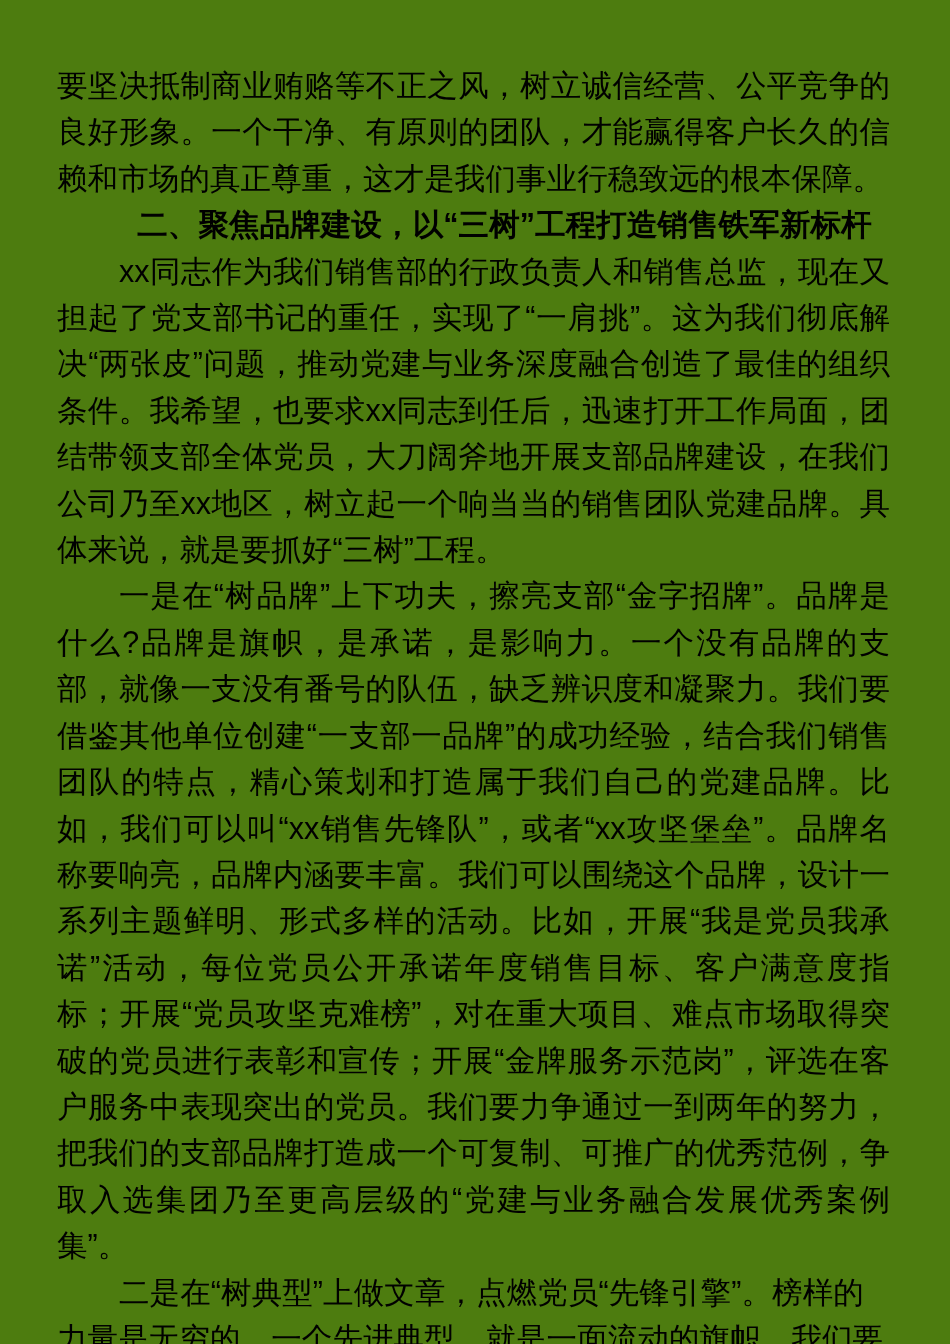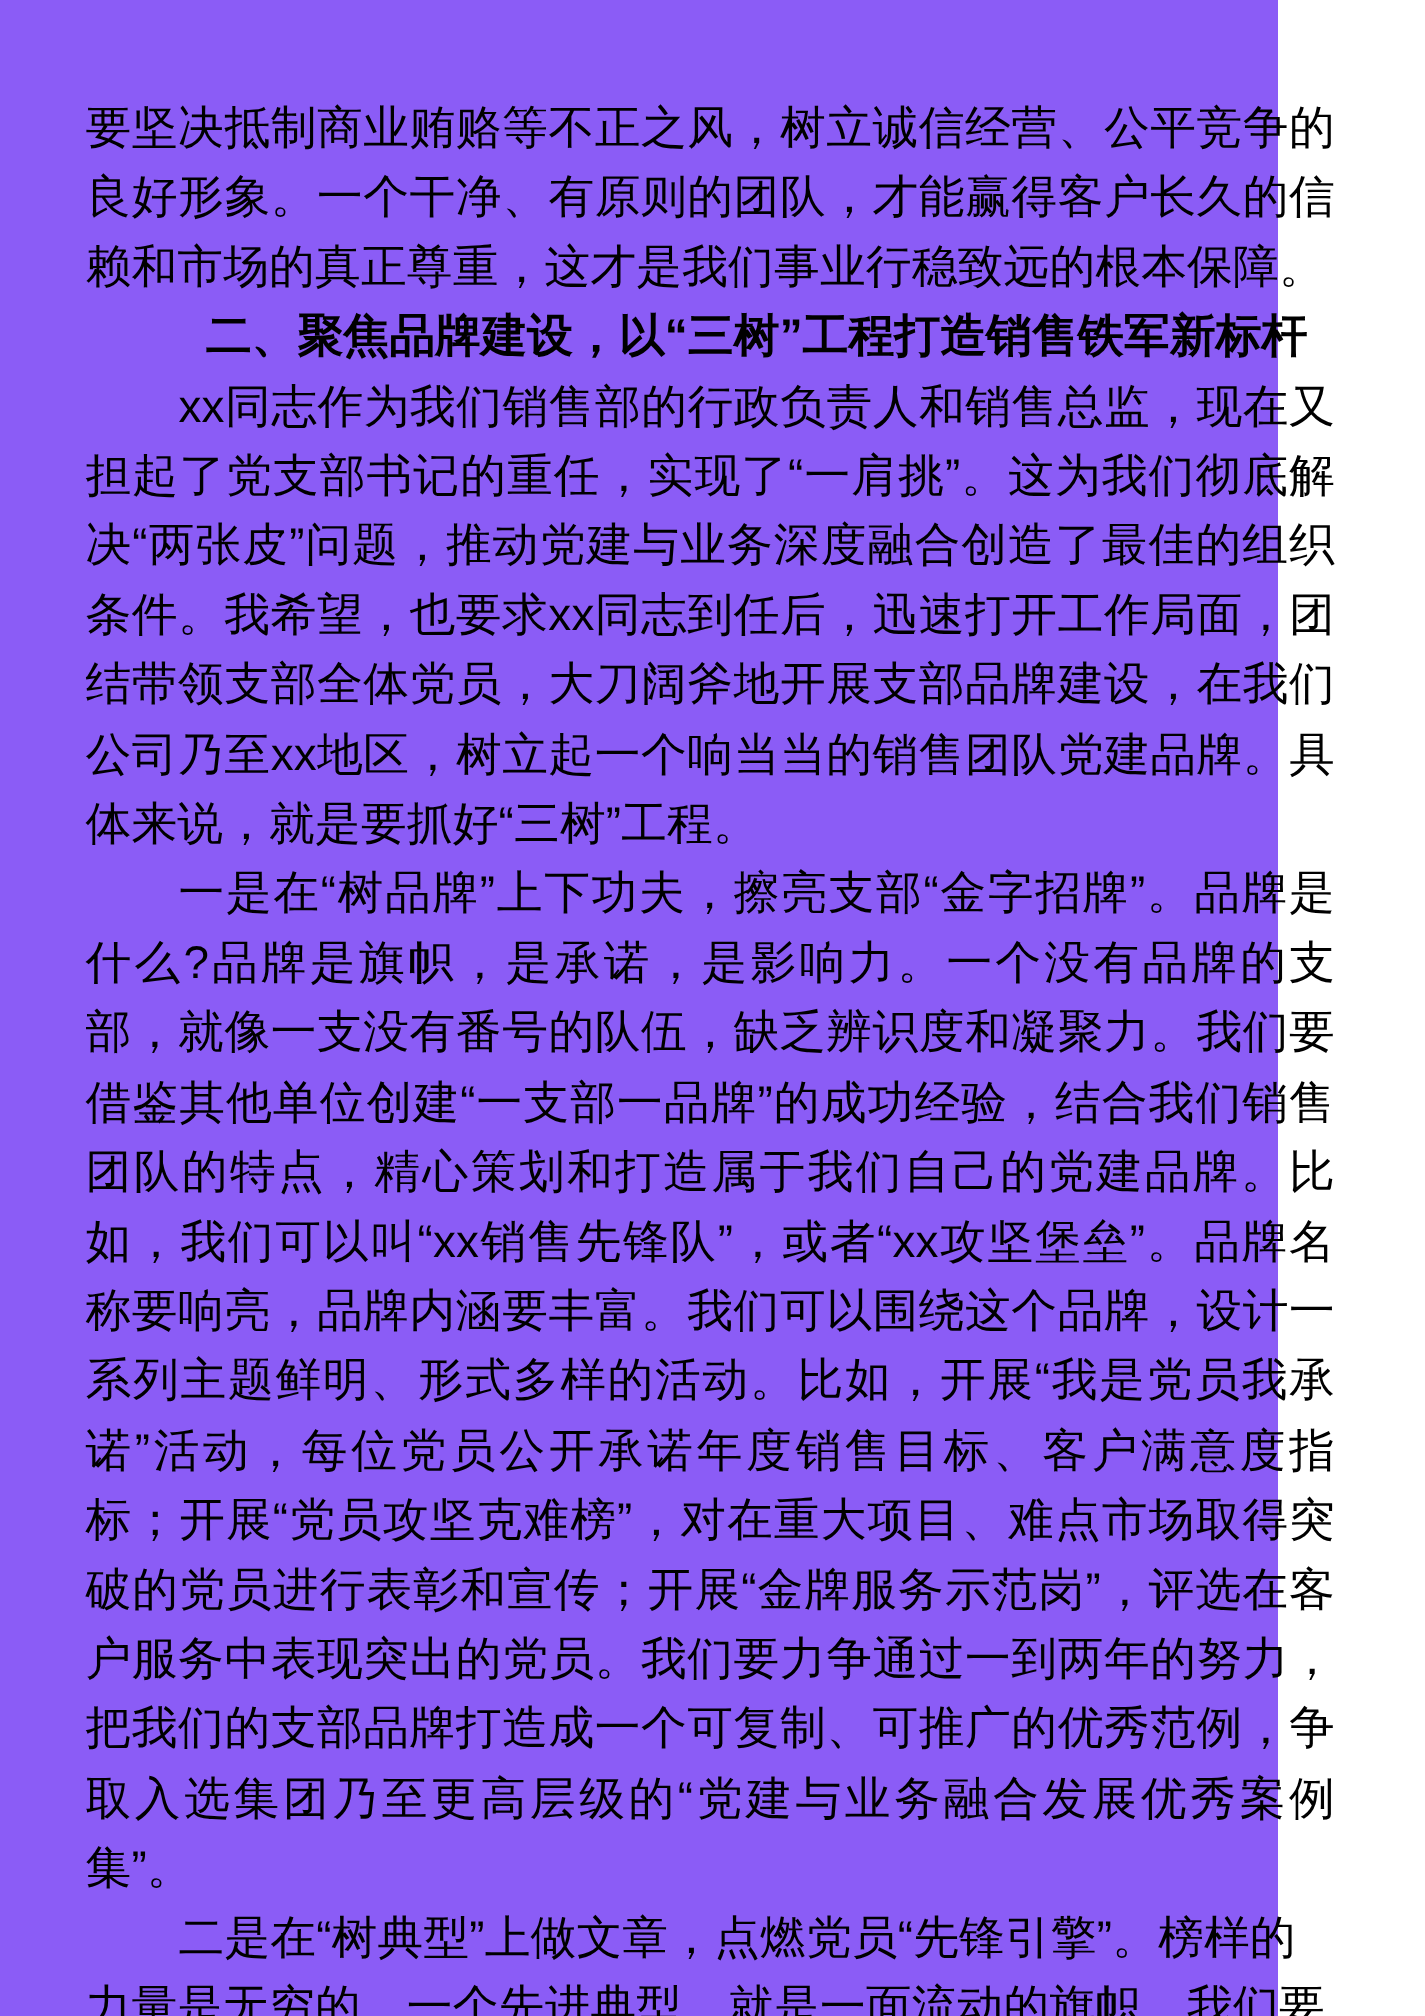--- a/index.html
+++ b/index.html
@@ -9,23 +9,23 @@
   }
   body {
     width: 950px;
     height: 1344px;
     overflow: hidden;
     font-family: "Liberation Sans", "DejaVu Sans", sans-serif;
     color: #000000;
   }
   .page {
     position: relative;
-    width: 852px;
+    width: 950px;
     height: 1344px;
-    background: #8b5cf6;
+    background: #4d7c0f;
     box-sizing: border-box;
     padding: 62px 60px 0 57px;
   }
   .doc-body {
     width: 833px;
   }
   .para {
     margin: 0;
     font-size: 30.5px;
     line-height: 46.4px;

